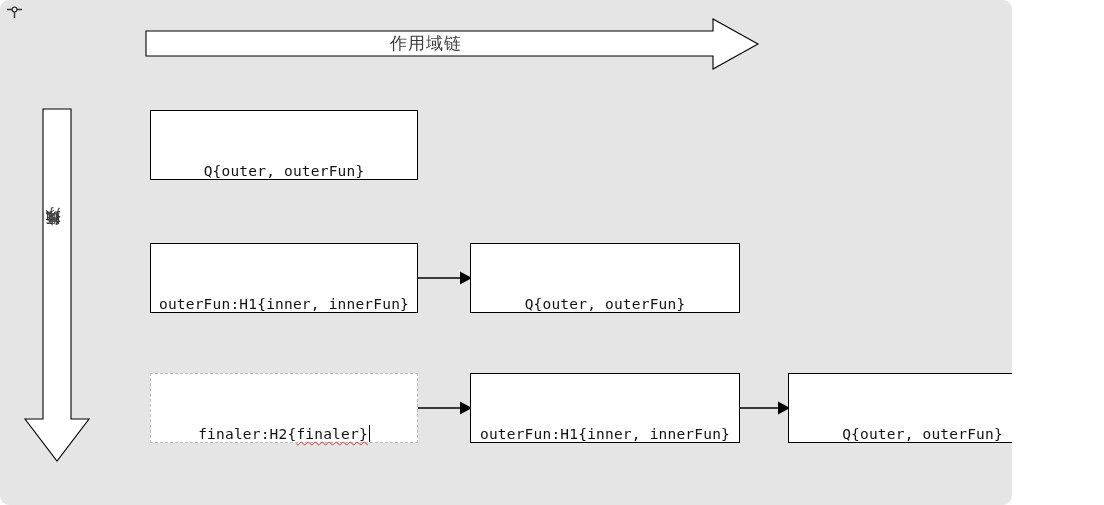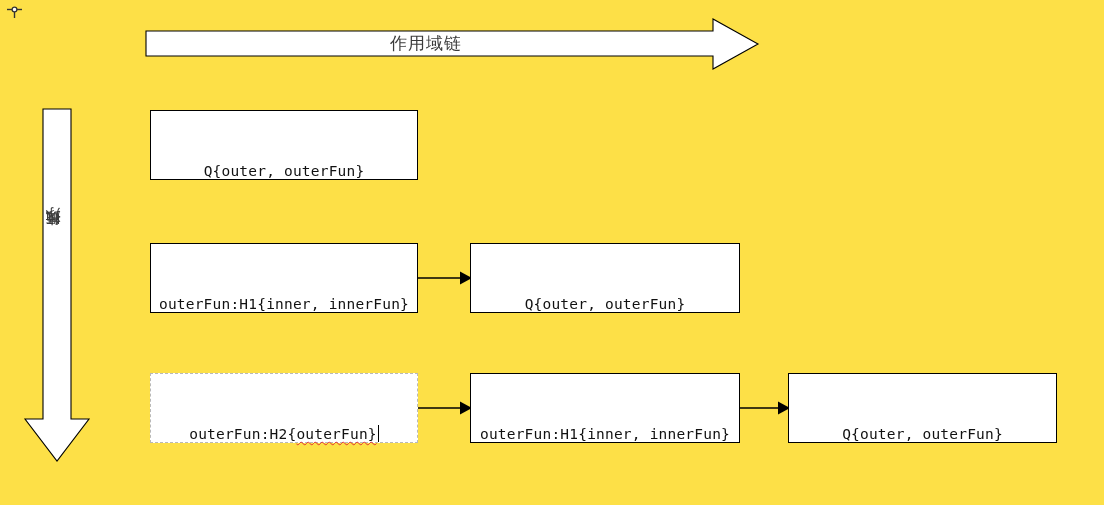--- a/index.html
+++ b/index.html
@@ -5,24 +5,25 @@
   html, body {
     margin: 0;
     padding: 0;
     background: #ffffff;
   }
   body {
     font-family: "Liberation Sans", sans-serif;
   }
   #canvas {
     position: relative;
-    width: 1104px;
+    width: 1012px;
     height: 505px;
-    background: #fde047;
+    background: #e5e5e5;
     overflow: hidden;
+    border-radius: 9px;
   }
 
   
   .handle-mark {
     position: absolute;
     left: 6px;
     top: 4px;
     width: 18px;
     height: 16px;
   }
@@ -161,21 +162,21 @@
       <line x1="0" y1="15" x2="42" y2="15"></line>
       <polygon points="42,8.5 54,15 42,21.5"></polygon>
     </svg>
   </div>
 
   <div class="node" style="left:470px; top:243px; width:270px; height:70px;">
     <span class="label-text">Q{outer, outerFun}</span>
   </div>
 
   <div class="node editing" style="left:150px; top:373px; width:268px; height:70px;">
-    <span class="label-text"><span>outerFun:H2{</span><span class="misspelled">outerFun}</span><span class="caret"></span></span>
+    <span class="label-text"><span>finaler:H2{</span><span class="misspelled">finaler}</span><span class="caret"></span></span>
   </div>
 
   <div class="connector" style="left:418px; top:393px;">
     <svg width="54" height="30" viewBox="0 0 54 30">
       <line x1="0" y1="15" x2="42" y2="15"></line>
       <polygon points="42,8.5 54,15 42,21.5"></polygon>
     </svg>
   </div>
 
   <div class="node" style="left:470px; top:373px; width:270px; height:70px;">

